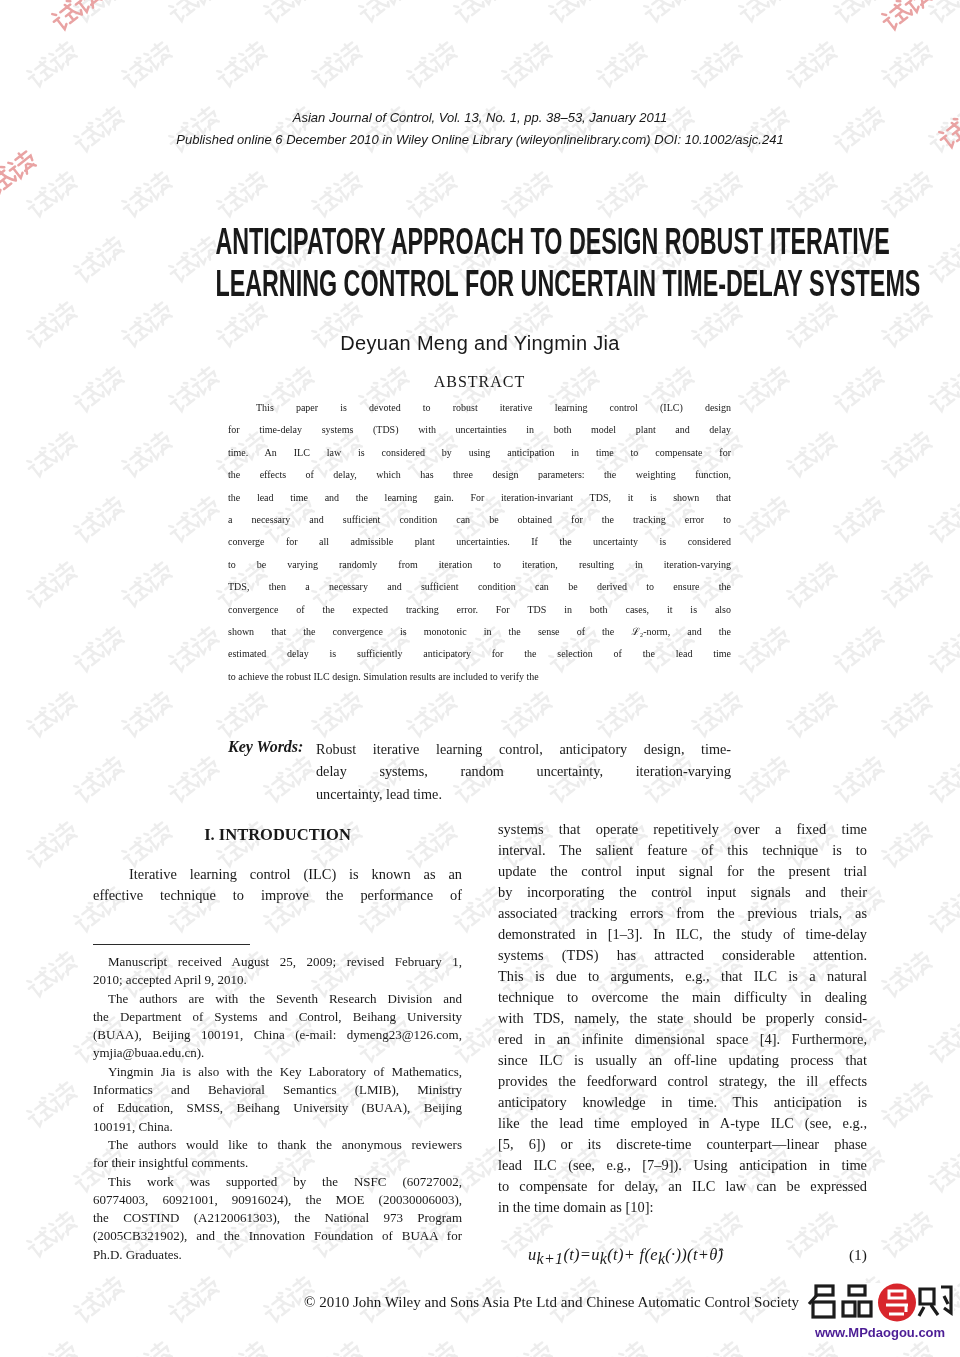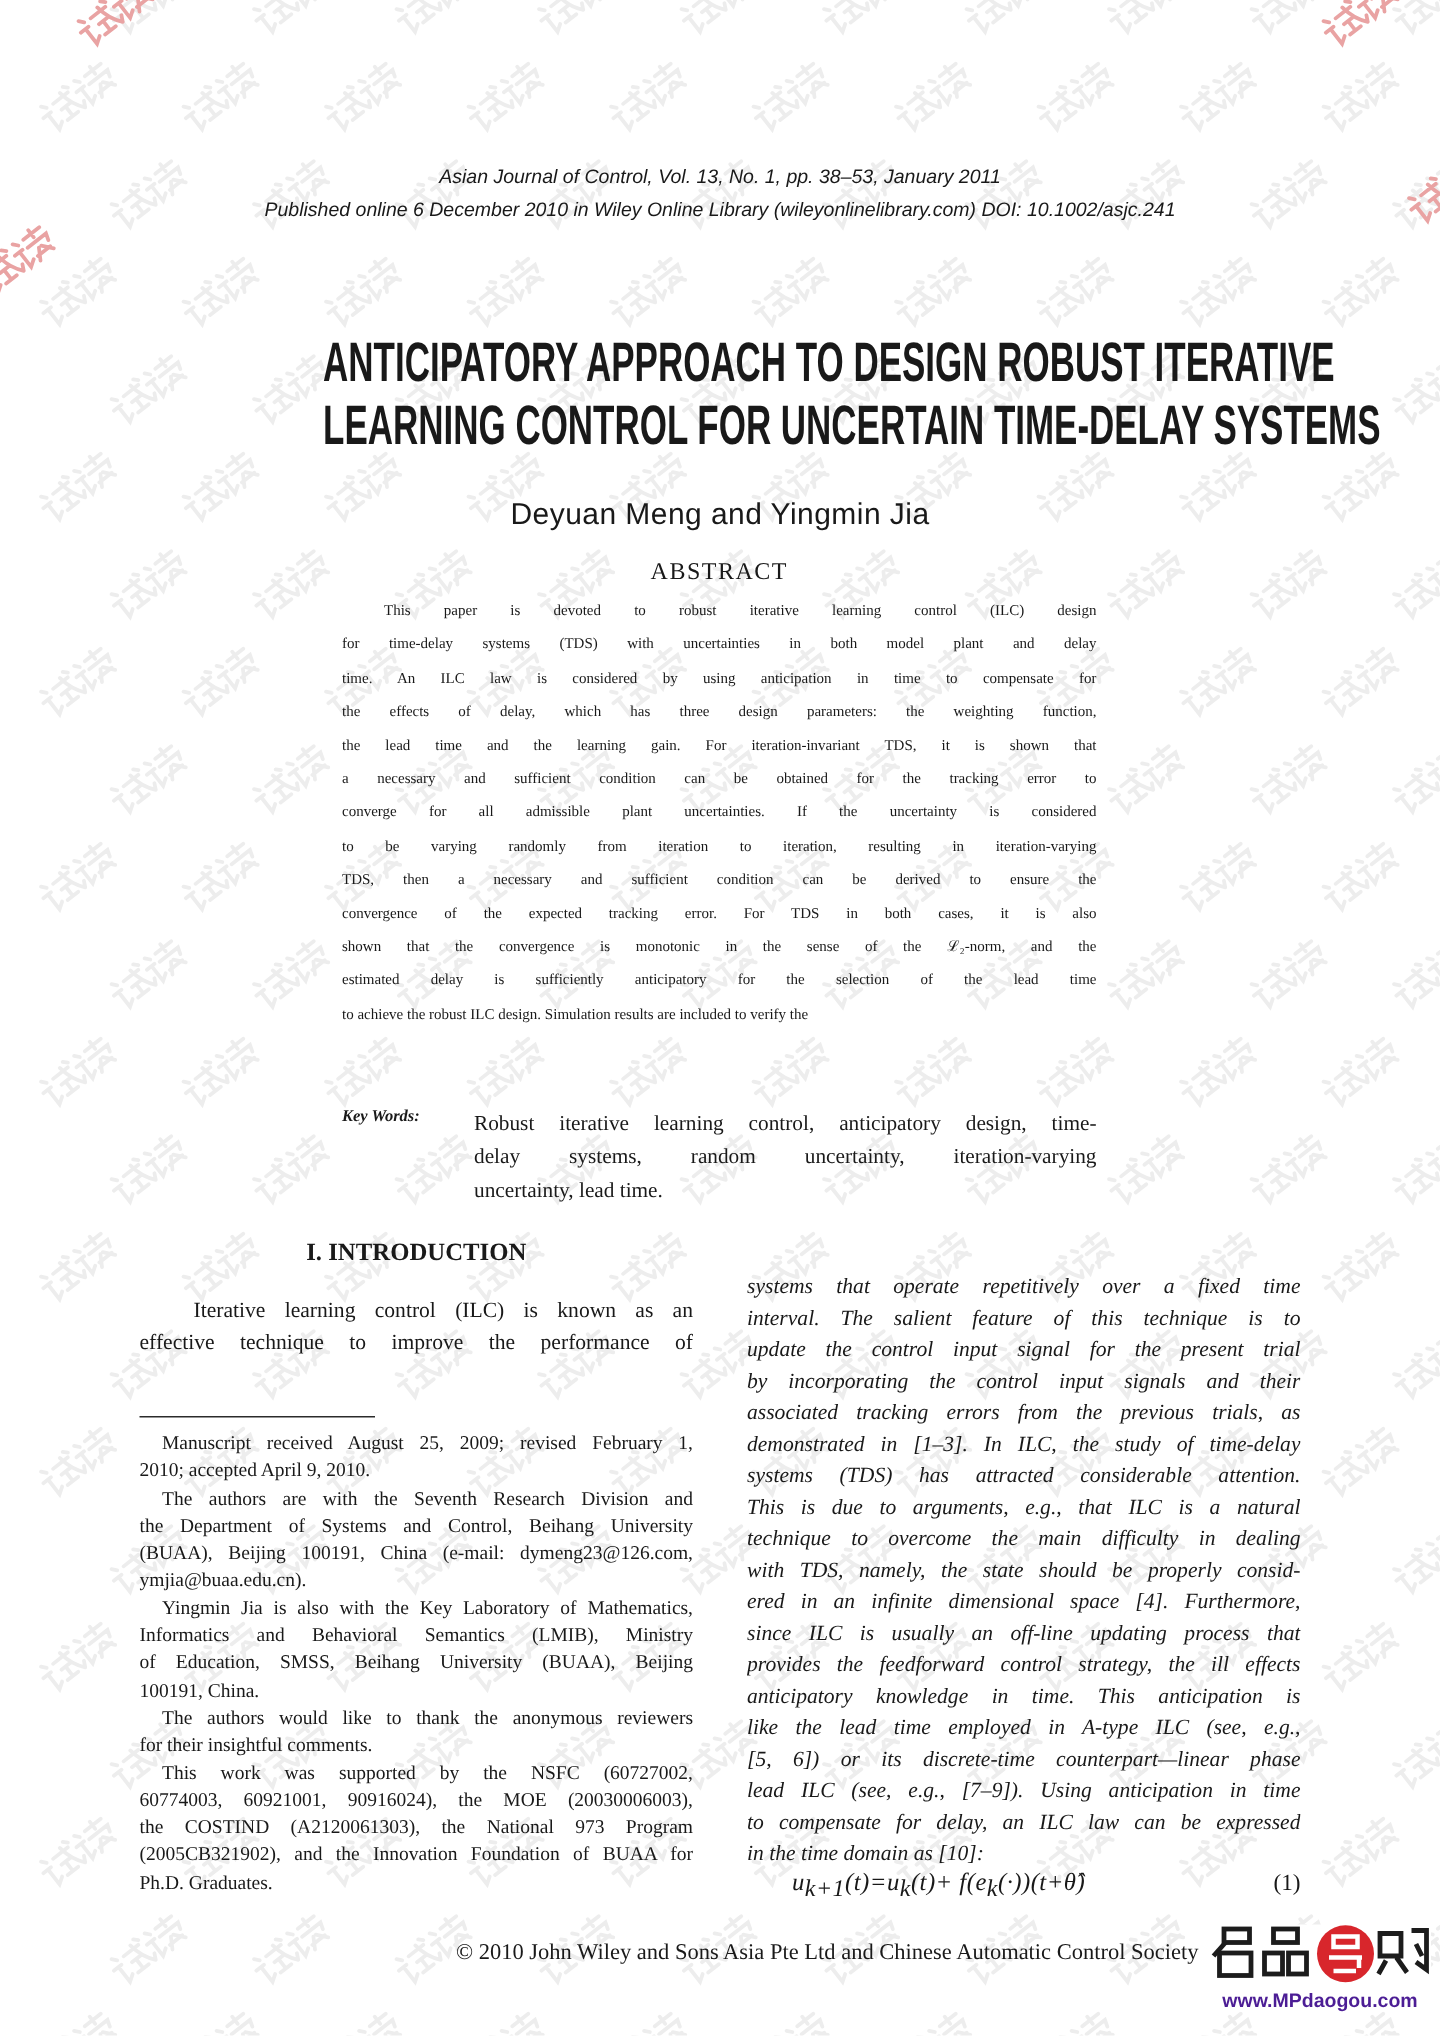--- a/index.html
+++ b/index.html
@@ -31,30 +31,30 @@
     font-weight:normal;font-size:16px;letter-spacing:1px;}
   .abst-body{left:228px;width:503px;top:397px;font-size:10px;line-height:22.4px;}
 
   .jlines .jl{text-align:justify;text-align-last:justify;overflow:hidden;hyphens:none;}
   .jlines .jl:last-child{text-align-last:left;}
   .jall .jl:last-child{text-align-last:justify;}
   .ind28 .jl:first-child{text-indent:28px;}
   .ind36 .jl:first-child{text-indent:36px;}
   .ind15 .jl:first-child{text-indent:15px;}
 
-  .kw-label{left:228px;top:738px;font-weight:bold;font-style:italic;font-size:11px;}
+  .kw-label{left:228px;top:738px;font-weight:bold;font-style:italic;font-size:16px;}
   .kw-body{left:316px;width:415px;top:738px;font-size:14.2px;line-height:22.4px;}
 
   .sec-head-left{left:93px;width:369px;top:825px;text-align:center;
     font-weight:bold;font-size:16.5px;}
   .col-left{left:93px;width:369px;top:864px;font-size:14.4px;line-height:21.4px;}
   .fn-rule{left:93px;top:944px;width:157px;height:1px;background:#2b2b2b;}
   .fns{left:93px;width:369px;top:953px;font-size:13px;line-height:18.3px;}
 
-  .col-right{left:498px;width:369px;top:848px;font-size:14.4px;line-height:21px;font-style:italic;}
+  .col-right{left:498px;width:369px;top:819px;font-size:14.4px;line-height:21px;}
   .eq-row{left:498px;width:369px;top:1245px;font-size:16.5px;
     display:flex;justify-content:space-between;align-items:baseline;}
   .eq{font-style:italic;padding-left:30px;letter-spacing:0.3px;}
   .eq sub{font-size:16px;font-style:italic;}
   .eq-num{font-style:normal;font-size:15.5px;}
 
   .copyright{left:304px;top:1294px;font-size:15px;white-space:nowrap;}
 
   #logo{left:806px;top:1283px;width:148px;height:58px;background:#ffffff;text-align:center;}
   .logo-url{font-family:"Liberation Sans",sans-serif;font-weight:bold;

